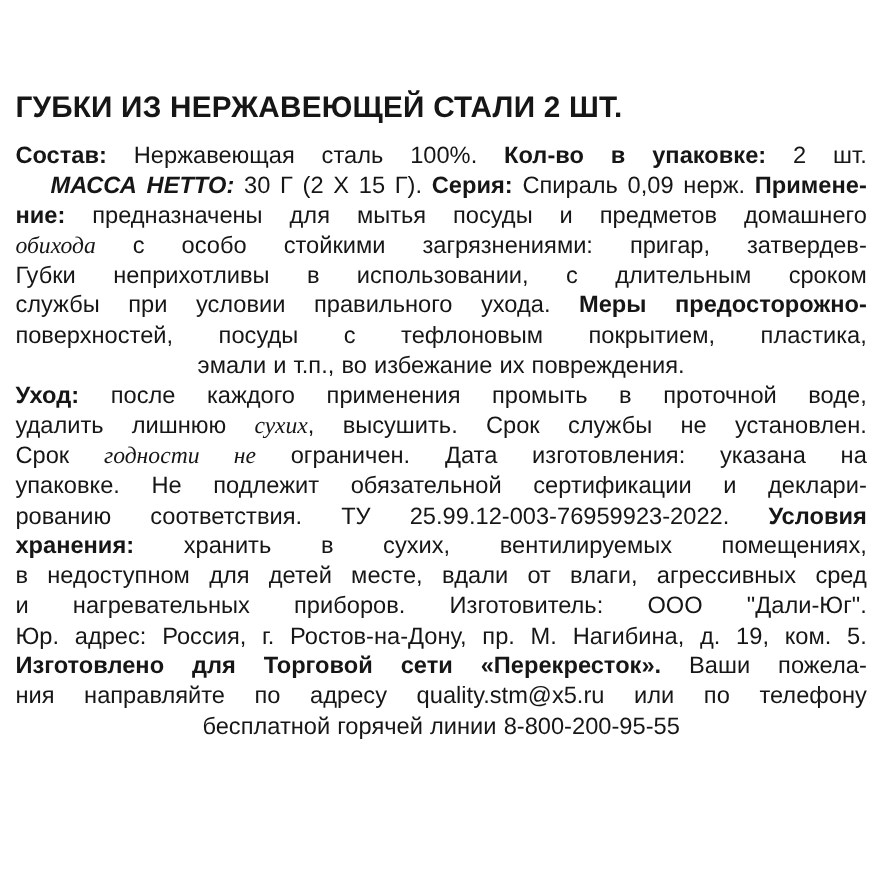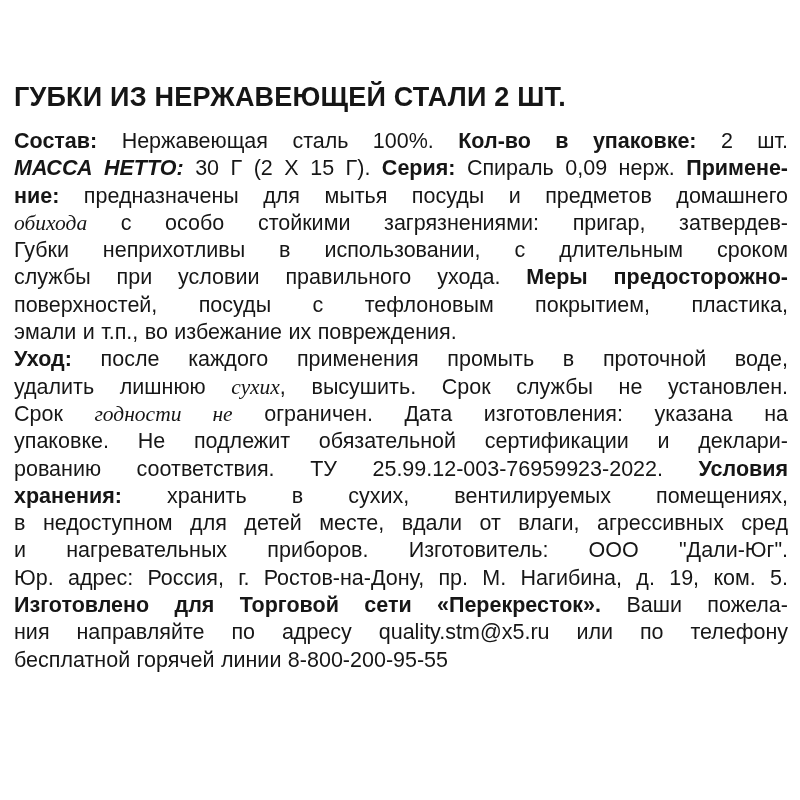--- a/index.html
+++ b/index.html
@@ -29,29 +29,29 @@
     line-height: 30px;
     white-space: nowrap;
   }
   .body-text {
     width: 100%;
   }
   .line {
     font-size: 21.5px;
     line-height: 27.3px;
     word-spacing: 0.5px;
-    text-align: left;
+    text-align: center;
   }
   .line.just {
     text-align: justify;
     text-align-last: justify;
   }
   span.b  { font-weight: 700; }
   span.i  { font-style: italic; font-family: Liberation Serif, serif; }
-  span.bi { font-weight: 700; font-style: italic; }
+  span.bi { font-weight: 700; font-style: italic; margin-left: 32px; }
 </style>
 </head>
 <body>
 
 <main class="sheet">
   <h1 class="title">ГУБКИ ИЗ НЕРЖАВЕЮЩЕЙ СТАЛИ 2 ШТ.</h1>
   <section class="body-text" id="label-body">
       <div class="line just"><span class="b">Состав: </span><span>Нержавеющая сталь 100%. </span><span class="b">Кол-во в упаковке: </span><span>2 шт.</span></div>
       <div class="line just"><span class="bi">МАССА НЕТТО: </span><span>30 Г (2 Х 15 Г). </span><span class="b">Серия: </span><span>Спираль 0,09 нерж. </span><span class="b">Примене-</span></div>
       <div class="line just"><span class="b">ние: </span><span>предназначены для мытья посуды и предметов домашнего</span></div>

